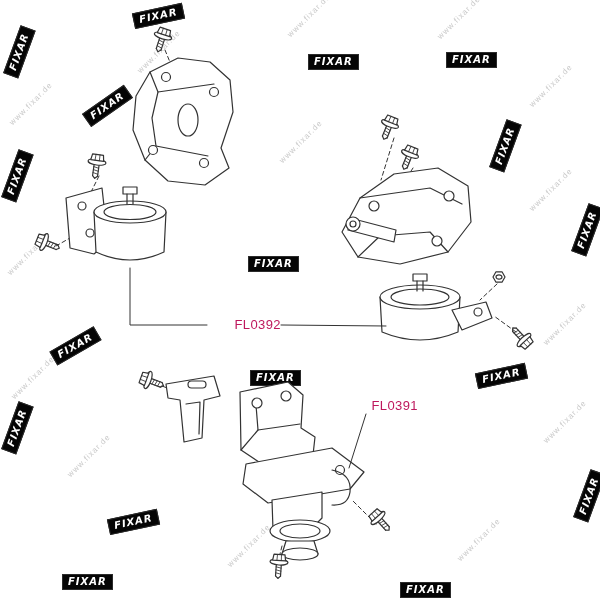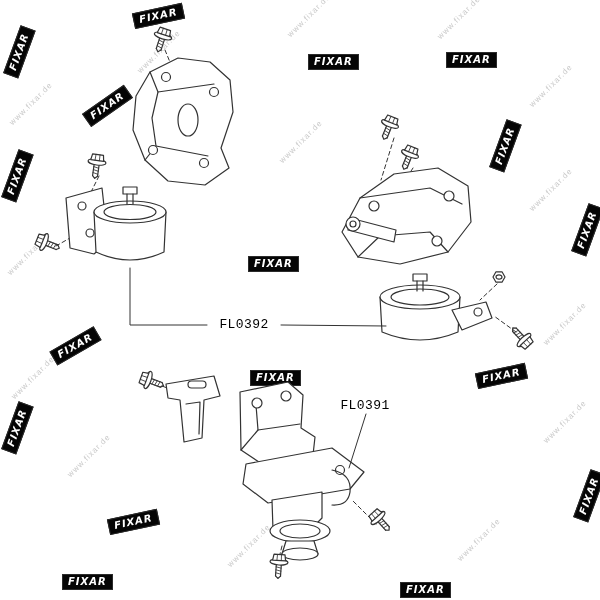--- a/index.html
+++ b/index.html
@@ -13,23 +13,23 @@
     font-family:"DejaVu Sans",sans-serif;font-weight:bold;font-style:italic;
     font-size:10px;line-height:14px;padding:0 5px;letter-spacing:1px;
     border:1px solid #2b2b2b;white-space:nowrap;transform-origin:center;
   }
   .wm-url{
     position:absolute;color:#c9c9c9;font-size:8px;letter-spacing:1px;
     transform:rotate(-45deg);transform-origin:left bottom;white-space:nowrap;
   }
   .draw-layer{position:absolute;inset:0;z-index:2;}
   .part-label{
-    position:absolute;z-index:3;font-size:13px;color:#000000;
-    font-family:Liberation Mono, monospace;letter-spacing:0.4px;
-    width:74px;text-align:center;
+    position:absolute;z-index:3;font-size:13px;color:#be185d;
+    font-family:Liberation Sans, sans-serif;letter-spacing:0.4px;
+    width:74px;text-align:right;
   }
   svg .dash{stroke-dasharray:4 3;stroke-width:1;}
 </style>
 </head>
 <body>
 
 <div class="canvas">
 
   <div class="wm-layer">
     <div class="wm-logo" style="left:-6px;top:44px;transform:rotate(-70deg);">FIXAR</div>
@@ -189,15 +189,15 @@
     </g>
 
     <g stroke-width="1">
       <path d="M130,268 L130,325 L207,325"></path>
       <path d="M281,325 L386,326"></path>
       <path d="M366,414 L349,468"></path>
     </g>
   </svg>
 
   <div class="part-label" style="left:207px;top:317px;">FL0392</div>
-  <div class="part-label" style="left:328px;top:398px;">FL0391</div>
+  <div class="part-label" style="left:344px;top:398px;">FL0391</div>
 
 </div>
 
 </body></html>

